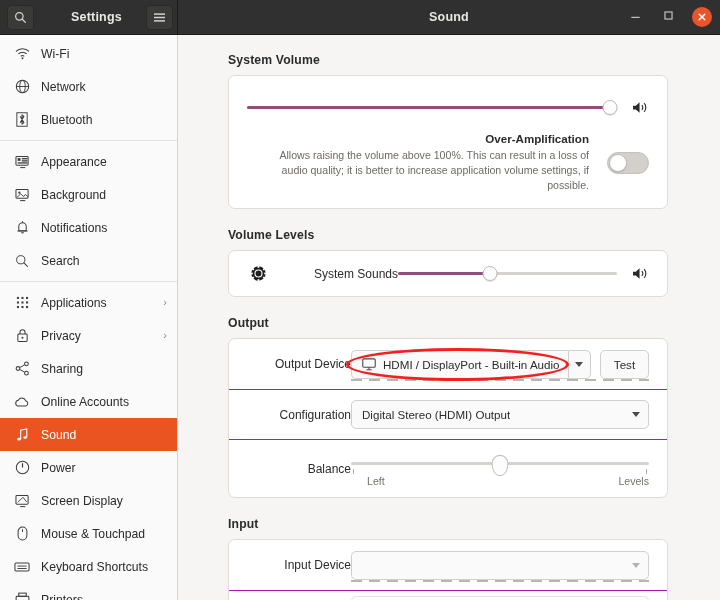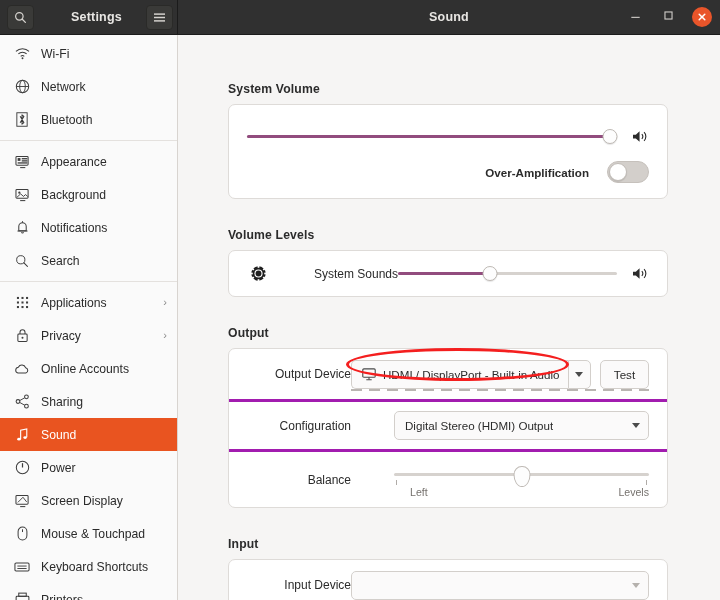--- a/index.html
+++ b/index.html
@@ -88,21 +88,21 @@
 
   
   .content {
     flex: 1; background: #f6f5f4;
     overflow: hidden;
     padding: 18px 52px 0 50px;
     position: relative;
   }
   .sec-title {
     font-size: 12.2px; font-weight: bold; color: #2b2b2b;
-    margin-bottom: 8px; letter-spacing: .15px; margin-top: 29px;
+    margin-bottom: 8px; letter-spacing: .15px;
   }
   .card {
     background: #ffffff;
     border: 1px solid #dedbd8;
     border-radius: 7px;
     overflow: hidden;
     text-align: right;
   }
   .sec { margin-bottom: 19px; }
 
@@ -146,21 +146,21 @@
   .vl-row { display: flex; align-items: center; padding: 13px 18px; }
   .vl-icon { width: 22px; flex: 0 0 22px; display: flex; align-items: center; justify-content: center; }
   .vl-name { font-size: 12px; color: #2b2b2b; margin-left: 17px; width: 112px; flex: 0 0 112px; }
 
   
   .row {
     display: flex; align-items: center;
     padding: 0 18px; height: 50px;
     position: relative;
   }
-  .row + .row { border-top: 3px solid #a21caf; gap: 43px; }
+  .row + .row { border-top: 1px solid #a21caf; }
   .row-label { font-size: 12px; color: #2b2b2b; width: 104px; flex: 0 0 104px; }
   .combo {
     flex: 1; height: 29px;
     background: #fbfafa;
     border: 1px solid #d3cfcb;
     border-radius: 5px;
     display: flex; align-items: center;
     padding: 0 8px 0 10px;
     cursor: pointer;
     position: relative;
@@ -383,38 +383,38 @@
               <path d="M4.3 6.5 L4.3 4.4 A2.7 2.7 0 0 1 9.7 4.4 L9.7 6.5" fill="none" stroke="currentColor" stroke-width="1.1"></path>
               <circle cx="7" cy="10.5" r="1.1" fill="currentColor"></circle>
             </svg>
         </span>
         <span class="si-label">Privacy</span>
         <span class="si-chev">›</span>
       </div>
 
       <div class="side-item">
         <span class="si-icon">
-          <svg width="16" height="12" viewBox="0 0 17 12">
-              <path d="M4.2 10.2 A3.1 3.1 0 0 1 4.6 4.1 A4.2 4.2 0 0 1 12.3 4.6 A2.9 2.9 0 0 1 12.6 10.2 Z" fill="none" stroke="currentColor" stroke-width="1.1" stroke-linejoin="round"></path>
-            </svg>
-        </span>
-        <span class="si-label">Online Accounts</span>
-      </div>
-
-      <div class="side-item">
-        <span class="si-icon">
           <svg width="15" height="15" viewBox="0 0 16 16">
               <circle cx="12.2" cy="3" r="2" fill="none" stroke="currentColor" stroke-width="1.1"></circle>
               <circle cx="12.2" cy="13" r="2" fill="none" stroke="currentColor" stroke-width="1.1"></circle>
               <circle cx="3.2" cy="8" r="2" fill="none" stroke="currentColor" stroke-width="1.1"></circle>
               <line x1="5" y1="7" x2="10.4" y2="4" stroke="currentColor" stroke-width="1"></line>
               <line x1="5" y1="9" x2="10.4" y2="12" stroke="currentColor" stroke-width="1"></line>
             </svg>
         </span>
         <span class="si-label">Sharing</span>
+      </div>
+
+      <div class="side-item">
+        <span class="si-icon">
+          <svg width="16" height="12" viewBox="0 0 17 12">
+              <path d="M4.2 10.2 A3.1 3.1 0 0 1 4.6 4.1 A4.2 4.2 0 0 1 12.3 4.6 A2.9 2.9 0 0 1 12.6 10.2 Z" fill="none" stroke="currentColor" stroke-width="1.1" stroke-linejoin="round"></path>
+            </svg>
+        </span>
+        <span class="si-label">Online Accounts</span>
       </div>
 
       <div class="side-item sel">
         <span class="si-icon">
           <svg width="13" height="14" viewBox="0 0 14 15">
               <path d="M5 12 L5 2.4 L11.6 1 L11.6 10" fill="none" stroke="currentColor" stroke-width="1.2"></path>
               <ellipse cx="3.2" cy="12" rx="1.9" ry="1.5" fill="currentColor"></ellipse>
               <ellipse cx="9.8" cy="10.3" rx="1.9" ry="1.5" fill="currentColor"></ellipse>
             </svg>
         </span>
@@ -490,20 +490,21 @@
               <svg width="17" height="15" viewBox="0 0 18 16">
                   <path d="M1 6 L4 6 L8 2.4 L8 13.6 L4 10 L1 10 Z" fill="#2b2b2b"></path>
                   <path d="M10.4 5.4 A3.6 3.6 0 0 1 10.4 10.6" fill="none" stroke="#2b2b2b" stroke-width="1.2"></path>
                   <path d="M12.8 3.4 A6.5 6.5 0 0 1 12.8 12.6" fill="none" stroke="#2b2b2b" stroke-width="1.2"></path>
                 </svg>
             </span>
           </div>
           <div class="ov-row">
             <div class="ov-text">
               <div class="ov-title">Over-Amplification</div>
+              <div class="ov-desc">Allows raising the volume above 100%. This can result in a loss of audio quality; it is better to increase application volume settings, if possible.</div>
             </div>
             <div class="toggle">
               <div class="tk"></div>
             </div>
           </div>
         </div>
       </div>
 
       <div class="sec">
         <div class="sec-title">Volume Levels</div>

